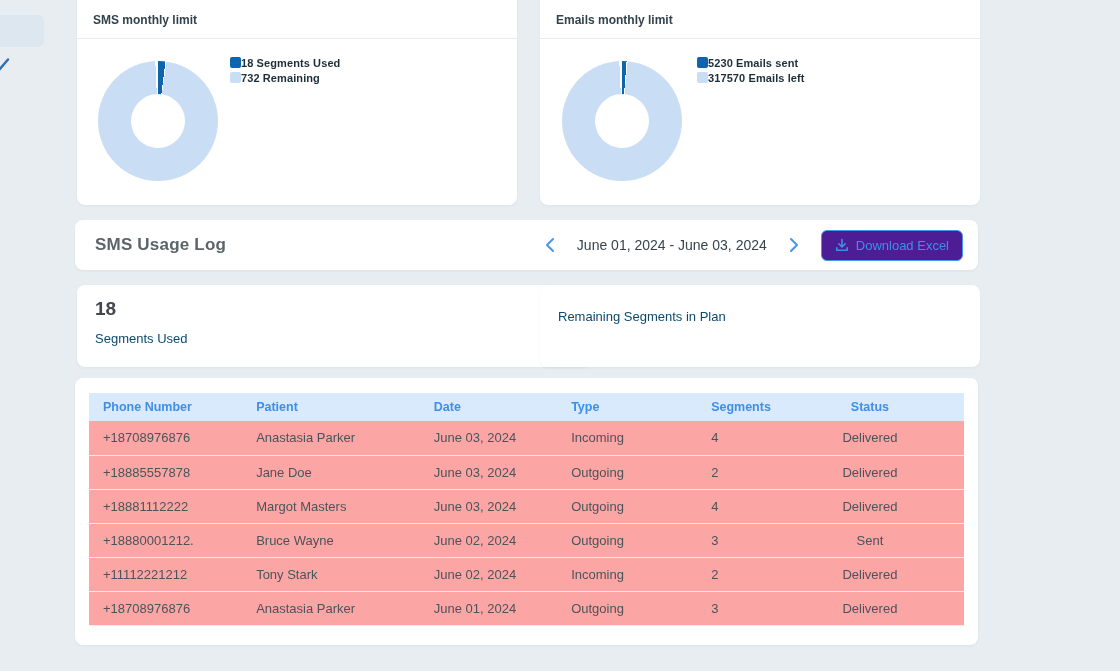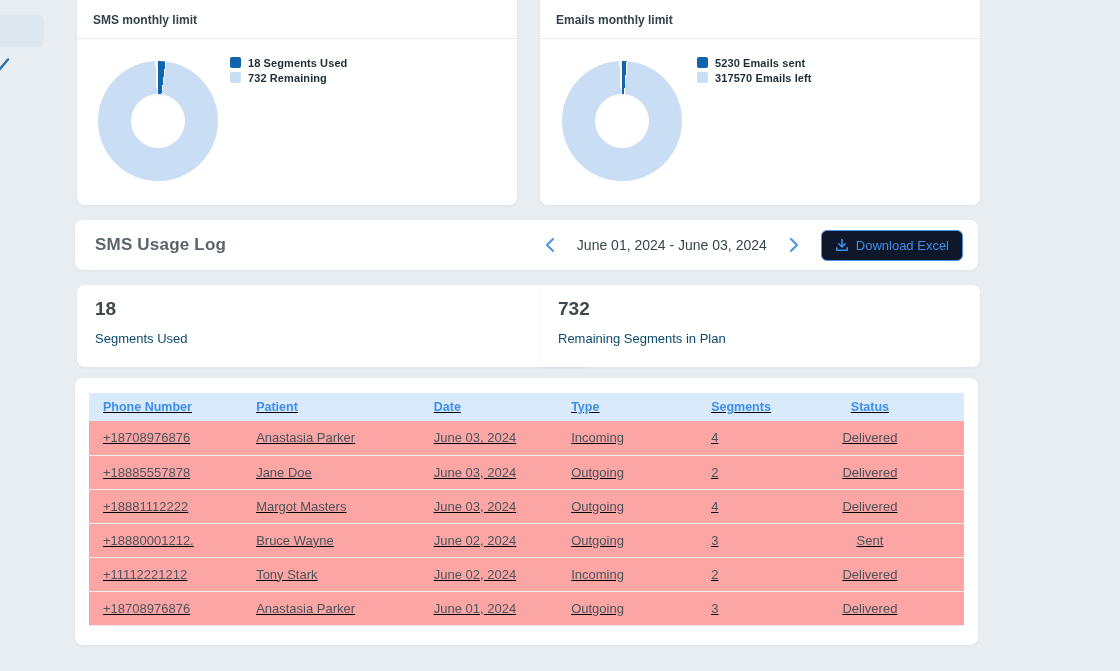--- a/index.html
+++ b/index.html
@@ -13,42 +13,42 @@
   #sms-card { left:77px; }
   #emails-card { left:540px; }
   .chart-card .card-header { padding:27px 16px 11px; font-size:12px; font-weight:700; color:#33424c; border-bottom:1px solid #e8ebee; }
   .donut { position:absolute; width:120px; height:120px; border-radius:50%; top:75px; }
   #sms-card .donut { left:21px; }
   #emails-card .donut { left:22px; }
   .donut::after { content:""; position:absolute; inset:27.5%; border-radius:50%; background:#fff; }
   .legend { position:absolute; top:69px; list-style:none; }
   #sms-card .legend { left:153px; }
   #emails-card .legend { left:157px; }
-  .legend li { display:flex; align-items:center; gap:7px; height:15px; cursor:pointer; }
+  .legend li { display:flex; align-items:center; height:15px; cursor:pointer; }
   .legend .swatch { width:11px; height:11px; border-radius:2px; flex:none; }
   .legend .lbl { font-size:11px; font-weight:700; color:#1d2e38; letter-spacing:.1px; }
 
   
   #log-bar { left:75px; top:220px; width:903px; height:50px; display:flex; align-items:center; padding:0 15px 0 20px; }
   #log-title { font-size:17px; font-weight:700; color:#5b6468; letter-spacing:.2px;text-align:right; }
   .log-controls { margin-left:auto; display:flex; align-items:center; }
   .chev-btn { background:none; border:none; cursor:pointer; width:26px; height:26px; display:flex; align-items:center; justify-content:center; }
   #date-range { font-size:14px; color:#37444d; margin:0 14px; }
-  #download-btn { display:flex; align-items:center; gap:7px; margin-left:14px; height:31px; padding:0 13px; background:#0f172a; border:1px solid #4a94ea; border-radius:6px; color:#3f8ee8; font-size:13px; font-family:inherit; cursor:pointer; }
+  #download-btn { display:flex; align-items:center; gap:7px; margin-left:14px; height:31px; padding:0 13px; background:#4c1d95; border:1px solid #4a94ea; border-radius:6px; color:#3f8ee8; font-size:13px; font-family:inherit; cursor:pointer; }
 
   
   .stat-card { top:285px; height:82px; padding:13px 18px; }
   #stat-used { left:77px; width:513px; }
   #stat-remaining { left:540px; width:440px; }
   .stat-value { font-size:19px; font-weight:700; color:#40484d; }
   .stat-label { font-size:13px; color:#0c4a6e; margin-top:11px; }
 
   
   #table-card { left:75px; top:378px; width:903px; height:267px; padding:15px 14px; }
-  table { width:100%; border-collapse:collapse; table-layout:fixed;text-decoration:underline; }
+  table { width:100%; border-collapse:collapse; table-layout:fixed; }
   thead th { background:#d9eafc; height:28px; font-size:12.5px; font-weight:700; color:#3f8ee8; text-align:left; padding-left:14px; }
   thead th:last-child { text-align:center; padding-left:0; }
   tbody td { height:34px; font-size:13px; color:#4b545a; padding-left:14px; border-bottom:1px solid #ededee; background:#fca5a5; }
   tbody td:last-child { text-align:center; padding-left:0; }
 
   
   #sidebar-highlight { position:absolute; left:-12px; top:15px; width:56px; height:32px; border-radius:6px; background:#dde7ef; cursor:pointer; }
   #sidebar-check { position:absolute; left:-5px; top:58px; }
 </style>
 </head>
@@ -111,21 +111,20 @@
       <span>Download Excel</span>
     </button>
   </div>
 </section>
 
 <section class="card stat-card" id="stat-used">
   <div class="stat-value">18</div>
   <div class="stat-label">Segments Used</div>
 </section>
 <section class="card stat-card" id="stat-remaining">
-  <div class="stat-value">732</div>
   <div class="stat-label">Remaining Segments in Plan</div>
 </section>
 
 <section class="card" id="table-card">
   <table>
     <colgroup>
       <col style="width:17.5%">
         <col style="width:20.3%">
         <col style="width:15.7%">
       <col style="width:16%">

